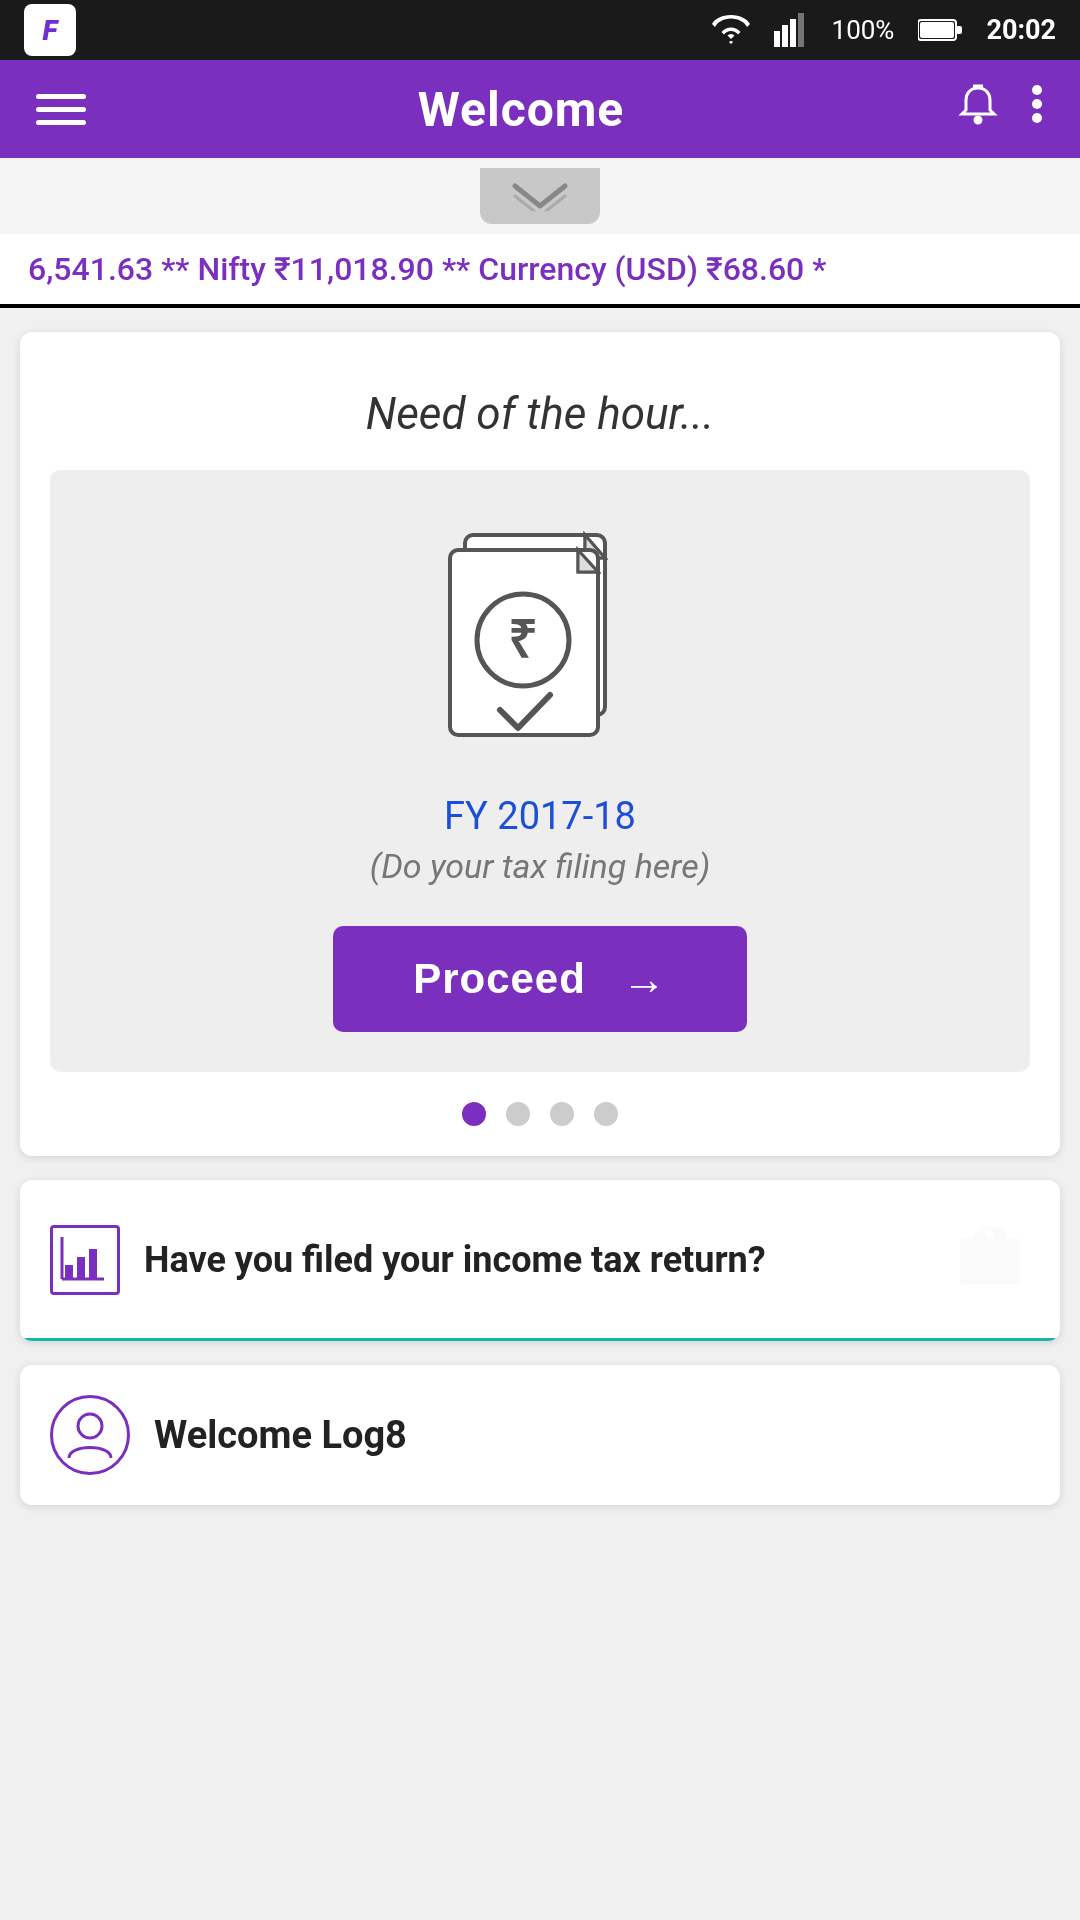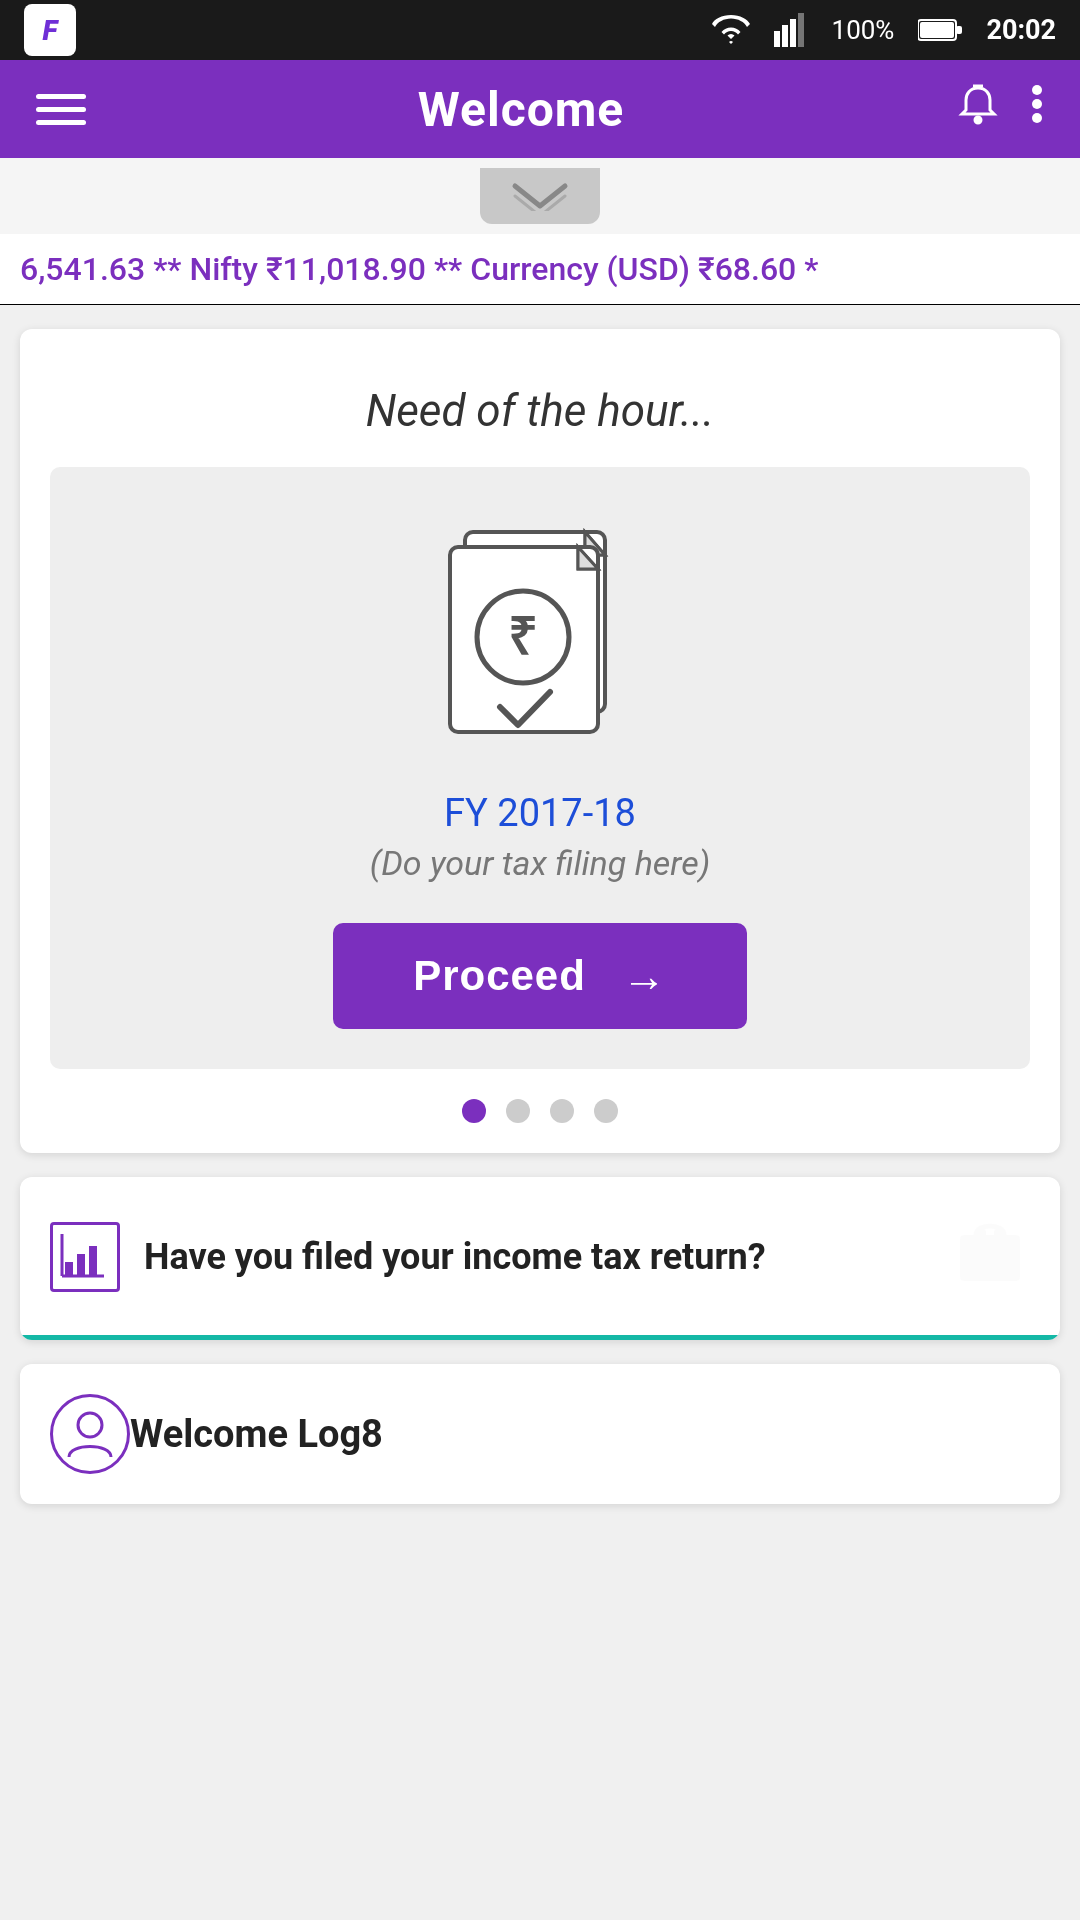--- a/index.html
+++ b/index.html
@@ -101,23 +101,23 @@
       background: #f5f5f5;
       display: flex;
       justify-content: center;
       padding: 10px 0;
     }
 
     
     .ticker-bar {
       width: 100%;
       background: white;
-      padding: 16px 0;
+      padding: 16px 8px;
       overflow: hidden;
-      border-bottom: 1px solid #000000;
+      border-bottom: 4px solid #000000;
     }
     .ticker-content {
       white-space: nowrap;
       font-size: 32px;
       color: #7b2fbe;
       font-weight: 500;
       padding-left: 20px;
     }
 
     
@@ -213,21 +213,21 @@
       background: white;
       border-radius: 12px;
       box-shadow: 0 2px 8px rgba(0,0,0,0.12);
       overflow: hidden;
     }
     .info-card-header {
       display: flex;
       align-items: center;
       justify-content: space-between;
       padding: 30px 30px 28px;
-      border-bottom: 5px solid #14b8a6;
+      border-bottom: 3px solid #14b8a6;
     }
     .info-card-header-left {
       display: flex;
       align-items: center;
       gap: 24px;
     }
     .chart-icon {
       width: 70px;
       height: 70px;
       border: 3px solid #7b2fbe;
@@ -259,20 +259,21 @@
 
     
     .welcome-log-card {
       margin: 0 20px 24px;
       background: white;
       border-radius: 12px;
       box-shadow: 0 2px 8px rgba(0,0,0,0.12);
       padding: 30px;
       display: flex;
       align-items: center;
+      gap: 24px;
     }
     .user-icon {
       width: 80px;
       height: 80px;
       border-radius: 50%;
       border: 3px solid #7b2fbe;
       display: flex;
       align-items: center;
       justify-content: center;
       flex-shrink: 0;

